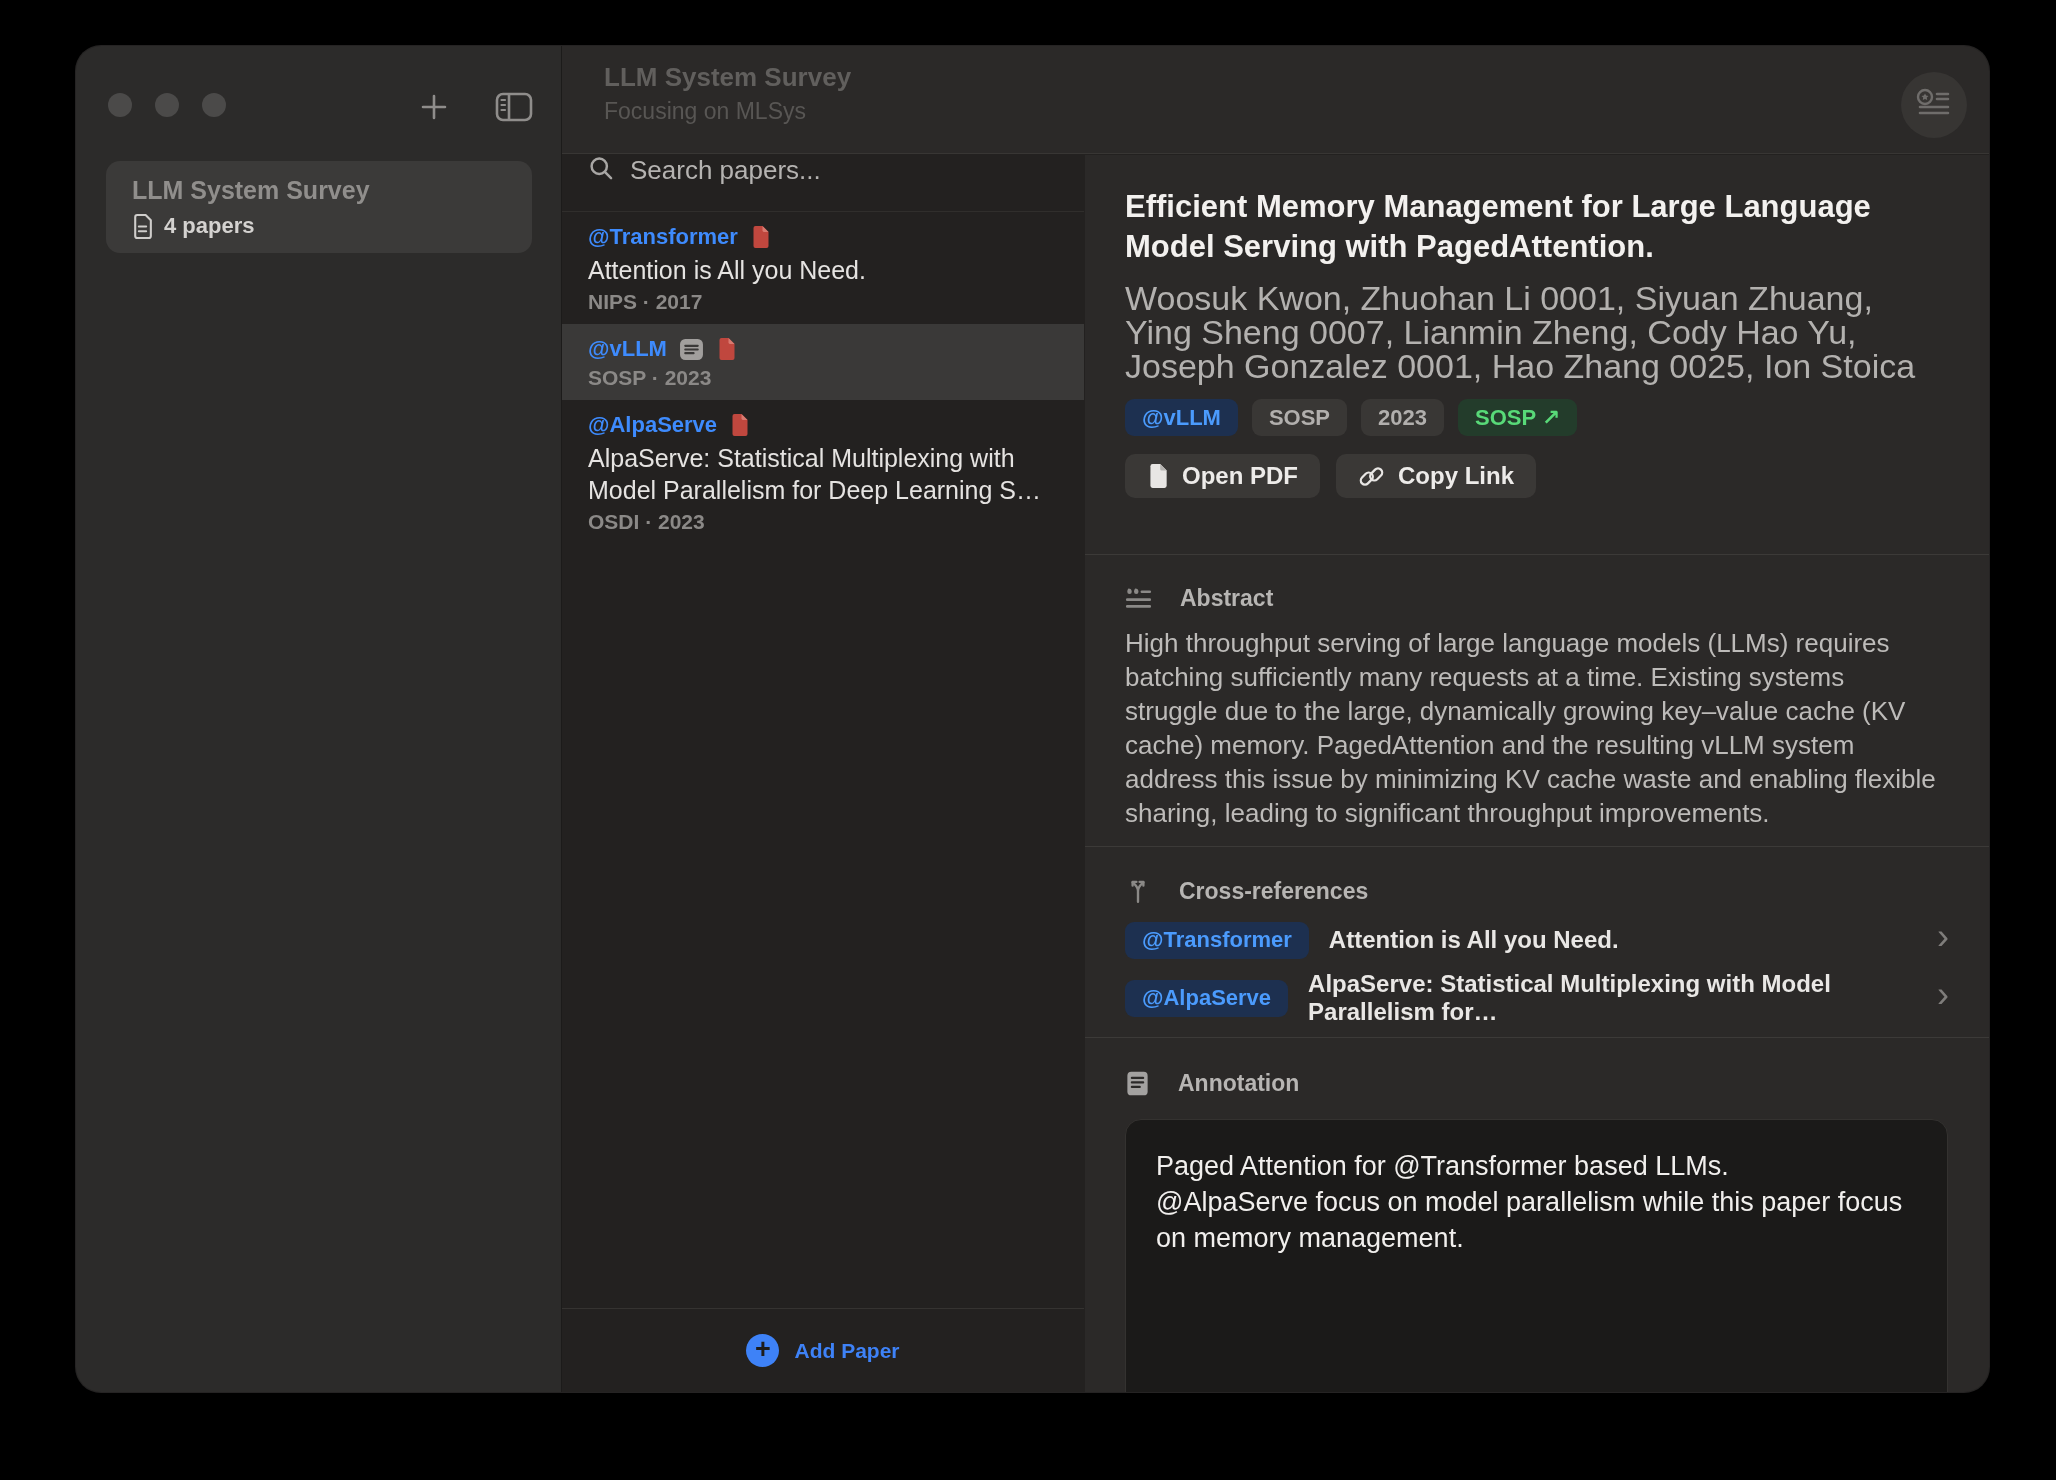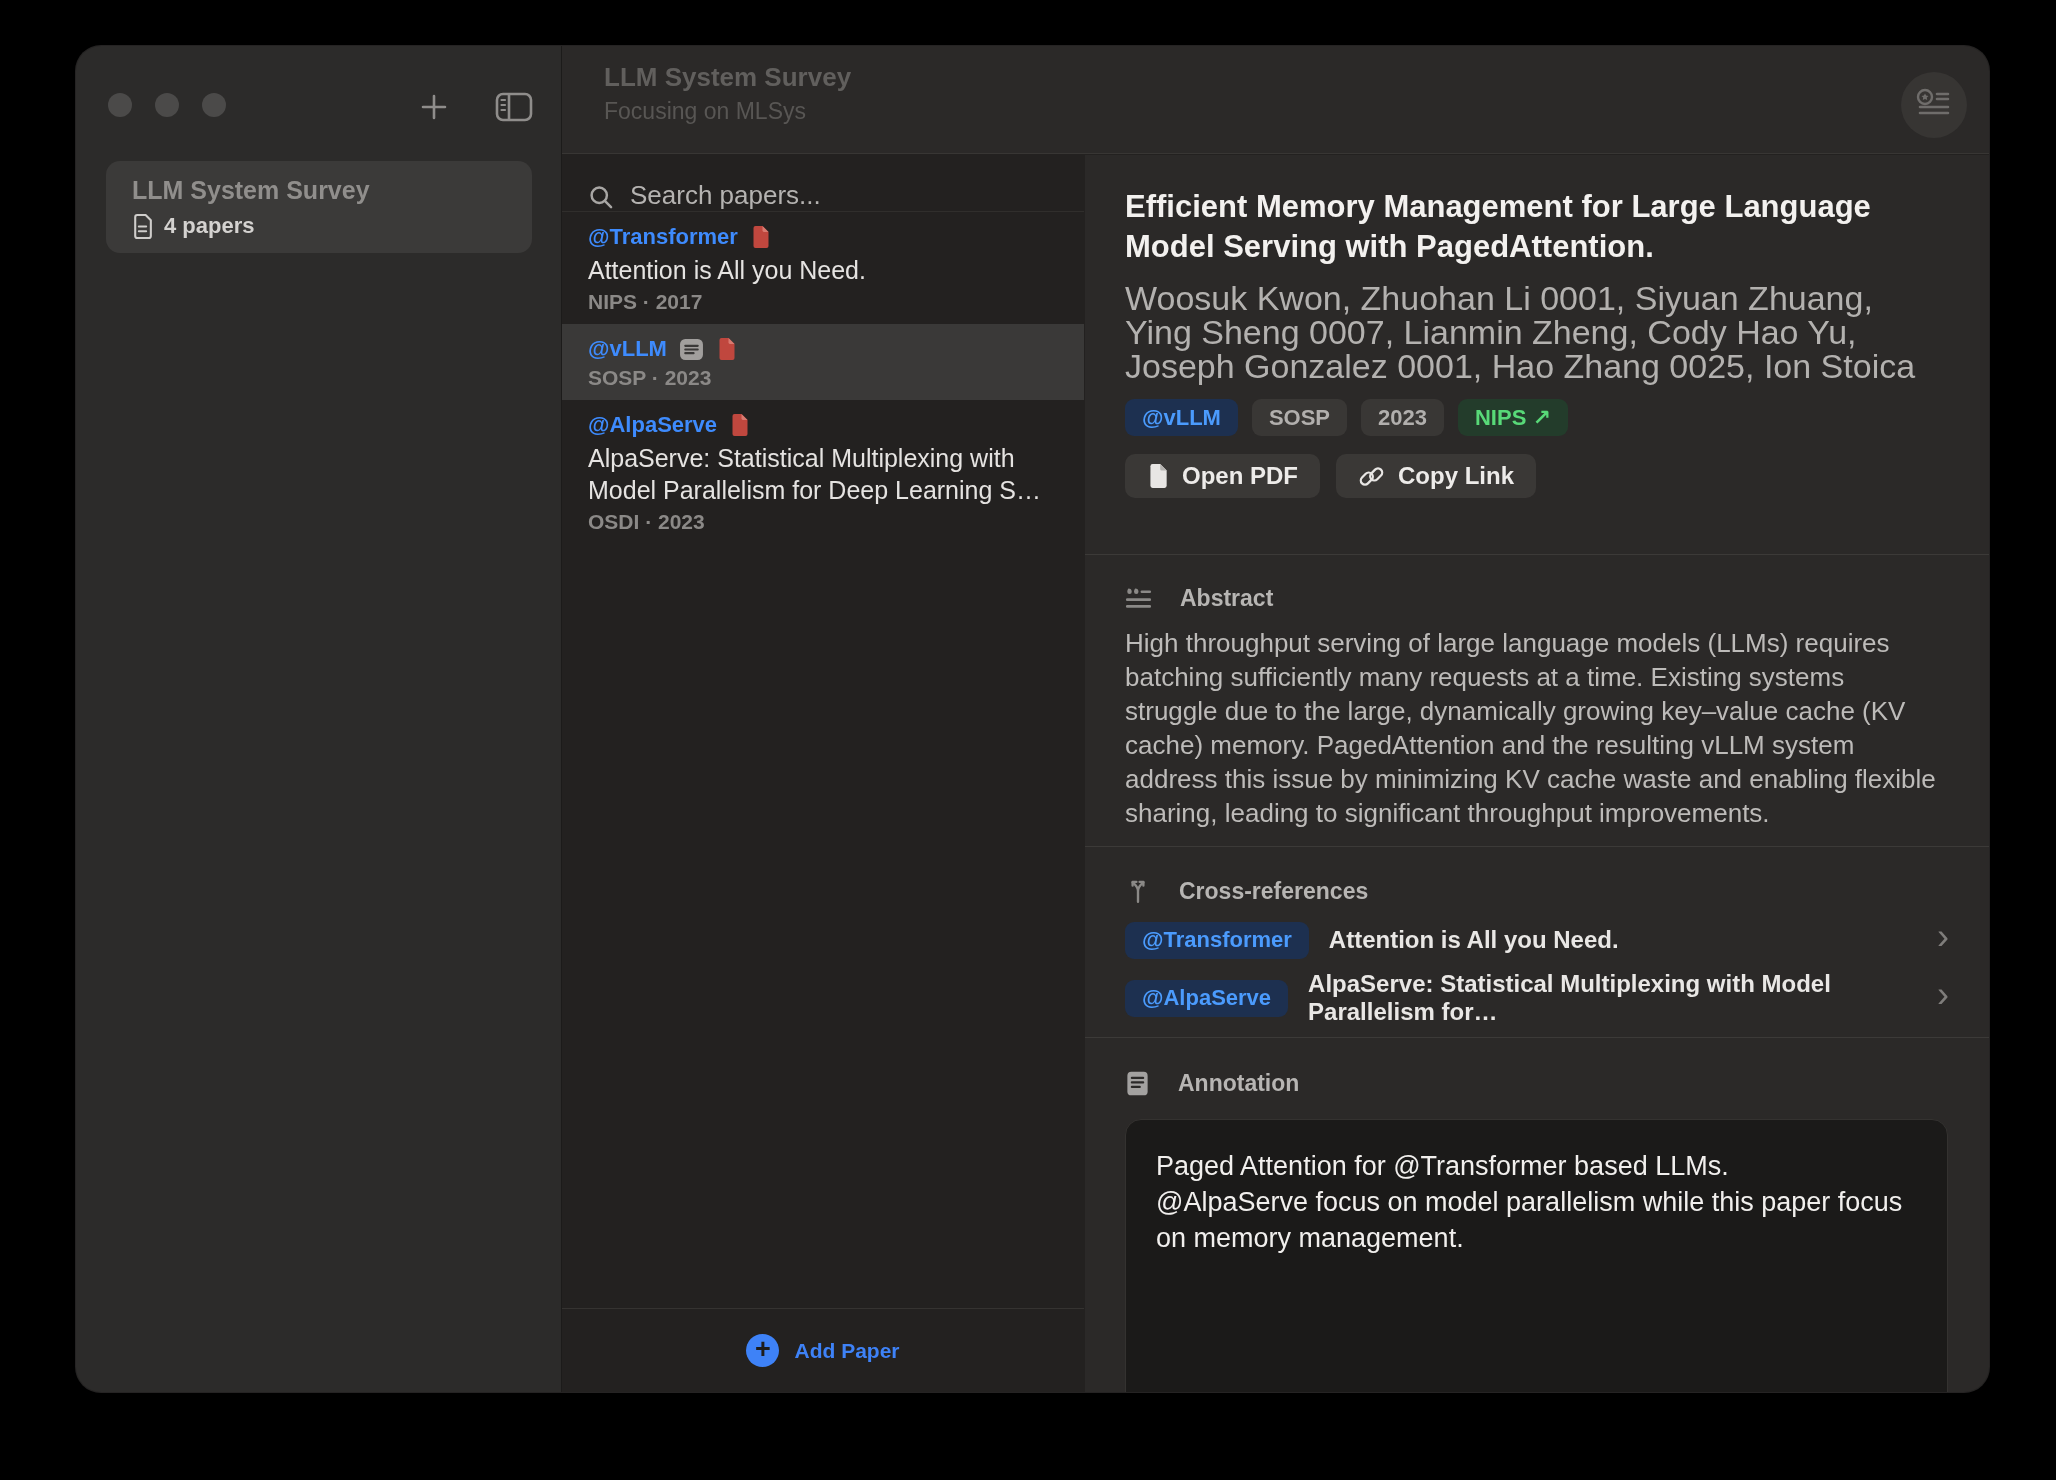--- a/index.html
+++ b/index.html
@@ -23,21 +23,21 @@
   .header { position:absolute; left:486px; top:0; right:0; height:108px; background:#2b2928;
             border-bottom:1px solid #383634; }
   .hd-titles { position:absolute; left:42px; top:16px; }
   .hd-title { font-size:26px; font-weight:700; color:#615f5d; }
   .hd-sub { margin-top:5px; font-size:23px; color:#585654; }
   .hd-round-btn { position:absolute; right:22px; top:26px; width:66px; height:66px; border-radius:50%;
                   background:#373533; display:flex; align-items:center; justify-content:center; color:#6f6d6b; }
 
   
   .middle { position:absolute; left:486px; top:109px; width:522px; bottom:0; background:#232120; }
-  .search-row { height:57px; display:flex; align-items:flex-end; gap:15px; padding-left:26px;
+  .search-row { height:57px; display:flex; align-items:flex-start; gap:15px; padding-left:26px;
                 border-bottom:1px solid #302e2c; color:#a8a6a4; }
   .search-ph { font-size:26px; color:#b5b3b1; }
   .paper-item { padding:12px 26px 10px 26px; }
   .paper-item.selected { background:#3a3938; }
   .tag-row { display:flex; align-items:center; gap:12px; }
   .at-tag { font-size:22px; font-weight:700; color:#3e8bfd; }
   .p-title { margin-top:4px; font-size:25px; line-height:32px; font-weight:500; color:#e5e3e1; }
   .p-venue { margin-top:4px; font-size:21px; font-weight:700; color:#8b8987; }
   .add-bar { position:absolute; left:0; right:0; bottom:0; height:84px; border-top:1px solid #353331;
              display:flex; align-items:center; justify-content:center; gap:15px; }
@@ -180,21 +180,21 @@
   </div>
 
   <div class="detail">
     <div class="d-title pad">Efficient Memory Management for Large Language Model Serving with PagedAttention.</div>
     <div class="d-authors pad">Woosuk Kwon, Zhuohan Li 0001, Siyuan Zhuang, Ying Sheng 0007, Lianmin Zheng, Cody Hao Yu, Joseph Gonzalez 0001, Hao Zhang 0025, Ion Stoica</div>
 
     <div class="pill-row pad">
       <span class="pill ref">@vLLM</span>
       <span class="pill plain">SOSP</span>
       <span class="pill plain">2023</span>
-      <span class="pill link">NIPS ↗</span>
+      <span class="pill link">SOSP ↗</span>
     </div>
 
     <div class="action-row pad">
       <button class="act-btn">
         <svg width="22" height="26" viewBox="0 0 20 24">
           <path d="M3 3 q0-2 2-2 h7 l6 6 v14 q0 2 -2 2 H5 q-2 0 -2 -2 Z" fill="#e8e6e4"></path>
           <path d="M12 1 l6 6 h-4.6 q-1.4 0 -1.4 -1.4 Z" fill="#b4b2b0"></path>
         </svg>
         <span>Open PDF</span>
       </button>

